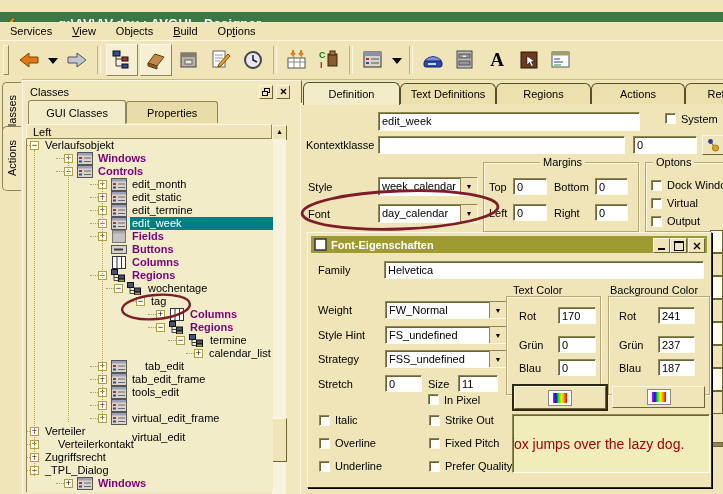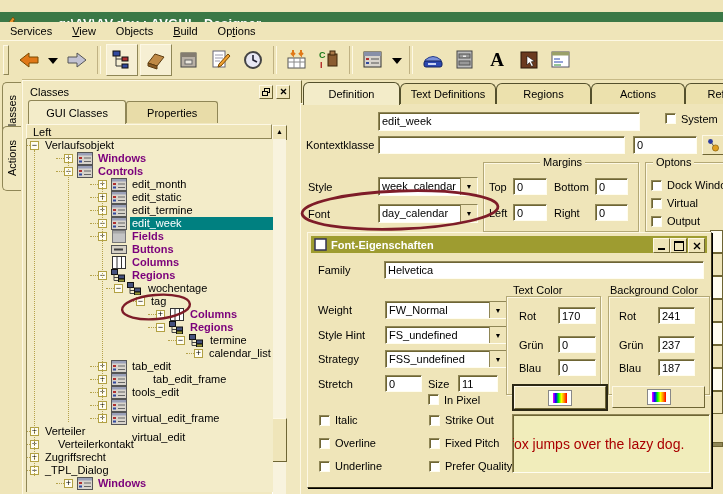--- a/index.html
+++ b/index.html
@@ -459,33 +459,33 @@
       <div class="trow">
         <span class="stub" style="left: 63px;"></span>
         <span class="exp" style="left: 71px;">+</span>
         <span class="ticon" style="left: 84px;"><svg width="17" height="13" viewBox="0 0 17 13">
             <rect x="0.5" y="0.5" width="15" height="12" fill="#d8d4cc" stroke="#555"></rect>
             <rect x="1" y="1" width="14" height="2.5" fill="#9aa0b8"></rect>
             <rect x="2" y="5" width="3" height="2" fill="#b03030"></rect>
             <rect x="2" y="8.5" width="3" height="2" fill="#31499e"></rect>
             <path d="M7 6 h7 M7 9.5 h7" stroke="#666"></path>
           </svg></span>
-        <span class="tlabel" style="left: 103px;">tab_edit</span>
-      </div>
-      <div class="trow">
-        <span class="stub" style="left: 63px;"></span>
-        <span class="exp" style="left: 71px;">+</span>
-        <span class="ticon" style="left: 84px;"><svg width="17" height="13" viewBox="0 0 17 13">
-            <rect x="0.5" y="0.5" width="15" height="12" fill="#d8d4cc" stroke="#555"></rect>
-            <rect x="1" y="1" width="14" height="2.5" fill="#9aa0b8"></rect>
-            <rect x="2" y="5" width="3" height="2" fill="#b03030"></rect>
-            <rect x="2" y="8.5" width="3" height="2" fill="#31499e"></rect>
-            <path d="M7 6 h7 M7 9.5 h7" stroke="#666"></path>
-          </svg></span>
-        <span class="tlabel" style="left: 103px; margin-left: 21px;">tab_edit_frame</span>
+        <span class="tlabel" style="left: 116px;">tab_edit</span>
+      </div>
+      <div class="trow">
+        <span class="stub" style="left: 63px;"></span>
+        <span class="exp" style="left: 71px;">+</span>
+        <span class="ticon" style="left: 84px;"><svg width="17" height="13" viewBox="0 0 17 13">
+            <rect x="0.5" y="0.5" width="15" height="12" fill="#d8d4cc" stroke="#555"></rect>
+            <rect x="1" y="1" width="14" height="2.5" fill="#9aa0b8"></rect>
+            <rect x="2" y="5" width="3" height="2" fill="#b03030"></rect>
+            <rect x="2" y="8.5" width="3" height="2" fill="#31499e"></rect>
+            <path d="M7 6 h7 M7 9.5 h7" stroke="#666"></path>
+          </svg></span>
+        <span class="tlabel" style="left: 103px;">tab_edit_frame</span>
       </div>
       <div class="trow">
         <span class="stub" style="left: 63px;"></span>
         <span class="exp" style="left: 71px;">+</span>
         <span class="ticon" style="left: 84px;"><svg width="17" height="13" viewBox="0 0 17 13">
             <rect x="0.5" y="0.5" width="15" height="12" fill="#d8d4cc" stroke="#555"></rect>
             <rect x="1" y="1" width="14" height="2.5" fill="#9aa0b8"></rect>
             <rect x="2" y="5" width="3" height="2" fill="#b03030"></rect>
             <rect x="2" y="8.5" width="3" height="2" fill="#31499e"></rect>
             <path d="M7 6 h7 M7 9.5 h7" stroke="#666"></path>

